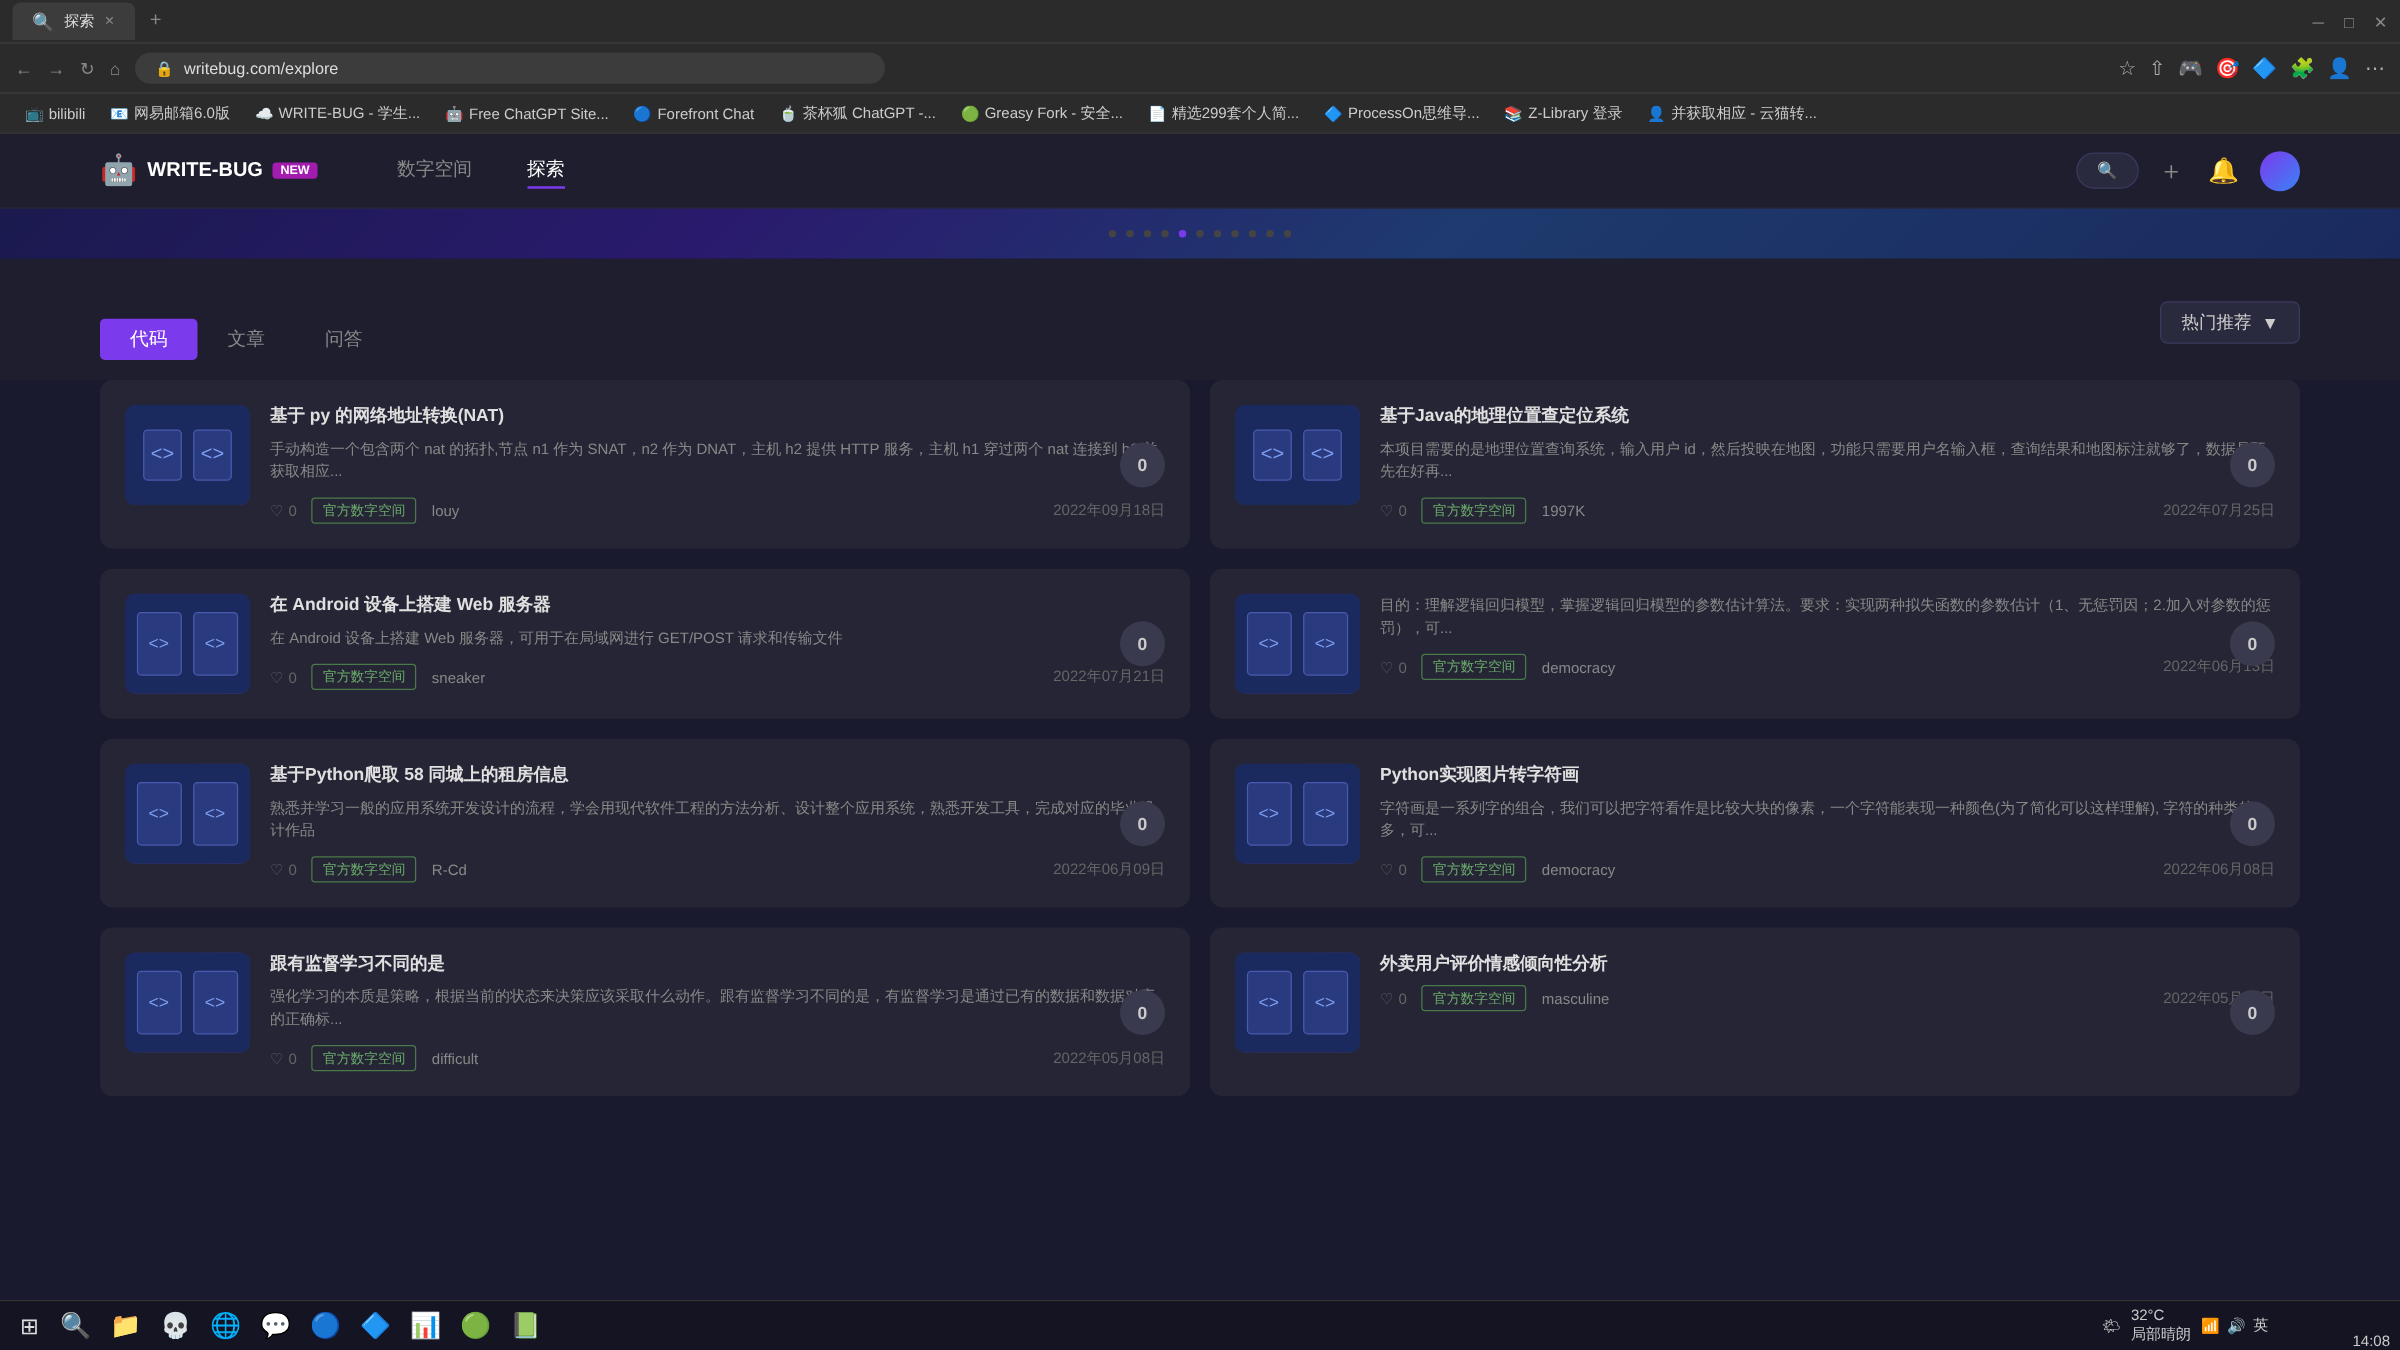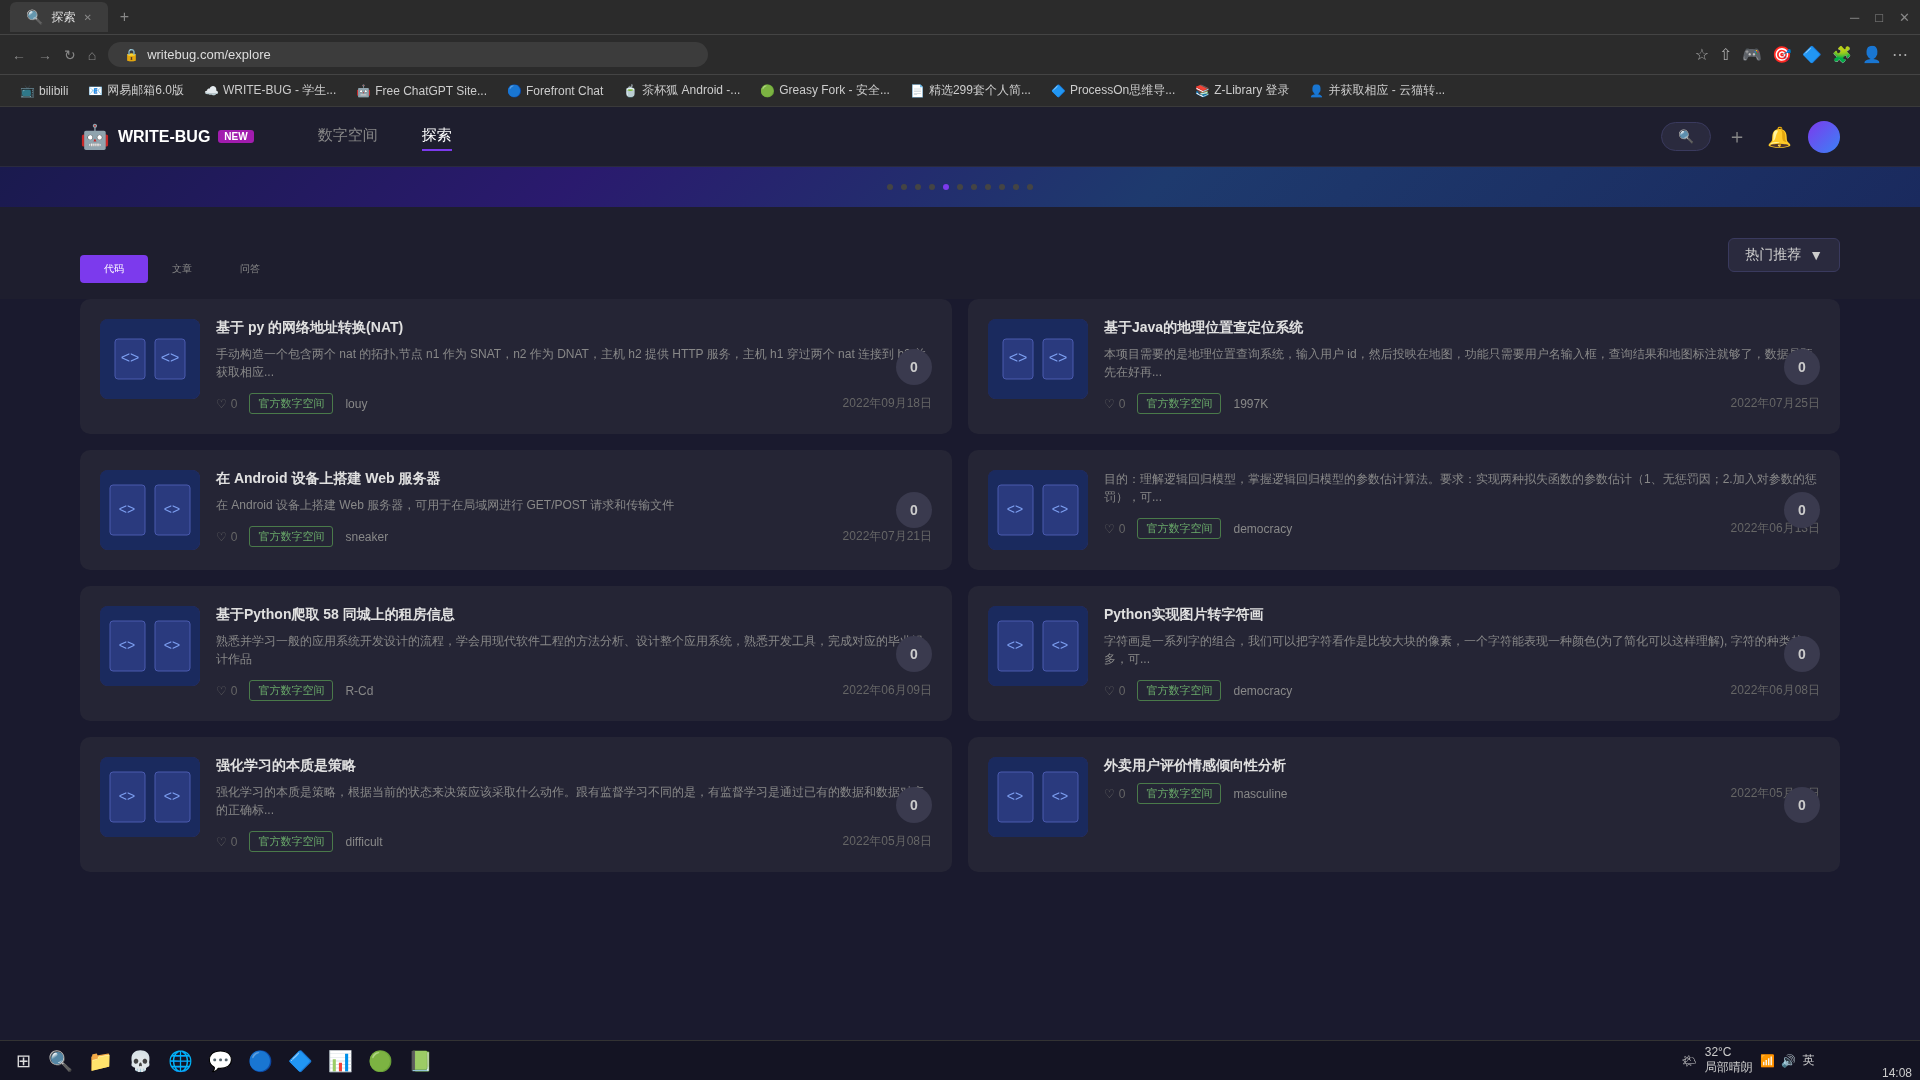--- a/index.html
+++ b/index.html
@@ -166,21 +166,21 @@
       padding: 20px 80px 16px;
       display: flex;
       align-items: center;
       gap: 0;
       background: #1e1e2e;
     }
     .filter-tab {
       padding: 7px 24px;
       border-radius: 4px;
       cursor: pointer;
-      font-size: 10px;
+      font-size: 15px;
       color: #888;
       border: none;
       background: transparent;
       margin-top: 28px;
     }
     .filter-tab.active {
       background: #7c3aed;
       color: white;
       border-radius: 4px;
     }
@@ -345,21 +345,21 @@
   <div class="bookmark-item">
     <span class="bookmark-favicon">🤖</span>
     <span>Free ChatGPT Site...</span>
   </div>
   <div class="bookmark-item">
     <span class="bookmark-favicon">🔵</span>
     <span>Forefront Chat</span>
   </div>
   <div class="bookmark-item">
     <span class="bookmark-favicon">🍵</span>
-    <span>茶杯狐 Android -...</span>
+    <span>茶杯狐 ChatGPT -...</span>
   </div>
   <div class="bookmark-item">
     <span class="bookmark-favicon">🟢</span>
     <span>Greasy Fork - 安全...</span>
   </div>
   <div class="bookmark-item">
     <span class="bookmark-favicon">📄</span>
     <span>精选299套个人简...</span>
   </div>
   <div class="bookmark-item">
@@ -565,21 +565,21 @@
       <div class="card-thumbnail">
         <svg class="thumbnail-svg" viewBox="0 0 100 80" xmlns="http://www.w3.org/2000/svg">
           <rect width="100" height="80" fill="#1a2a5e"></rect>
           <rect x="10" y="15" width="35" height="50" rx="3" fill="#2a3a7e" stroke="#4a5aae" stroke-width="1"></rect>
           <rect x="55" y="15" width="35" height="50" rx="3" fill="#2a3a7e" stroke="#4a5aae" stroke-width="1"></rect>
           <text x="27" y="44" fill="#7c9ef0" font-size="14" text-anchor="middle">&lt;&gt;</text>
           <text x="72" y="44" fill="#7c9ef0" font-size="14" text-anchor="middle">&lt;&gt;</text>
         </svg>
       </div>
       <div class="card-body">
-        <div class="card-title">强化学习的本质是策略</div>
+        <div class="card-title">跟有监督学习不同的是</div>
         <div class="card-desc">强化学习的本质是策略，根据当前的状态来决策应该采取什么动作。跟有监督学习不同的是，有监督学习是通过已有的数据和数据对应的正确标...</div>
         <div class="card-meta">
           <span class="card-likes">♡ <span>0</span></span>
           <span class="card-tag">官方数字空间</span>
           <span class="card-author">difficult</span>
           <span class="card-date">2022年05月08日</span>
         </div>
       </div>
       <div class="card-count">0</div>
     </div>

